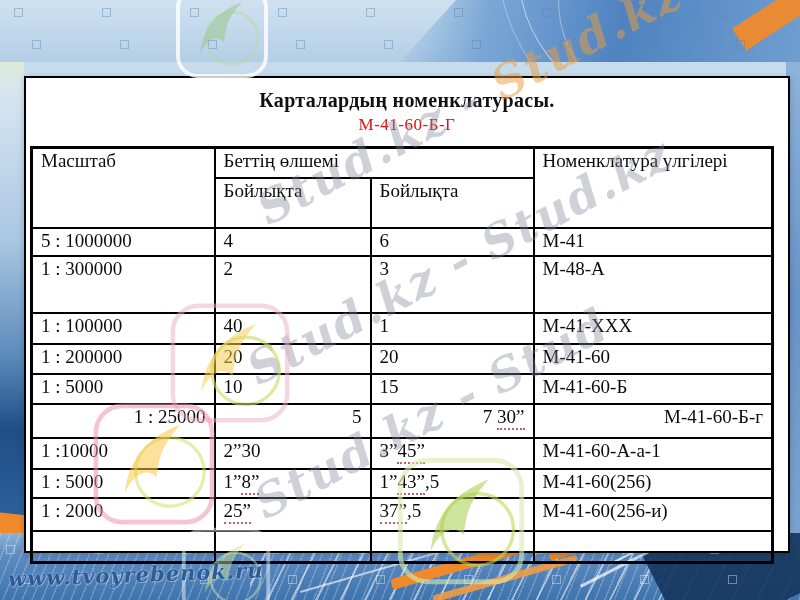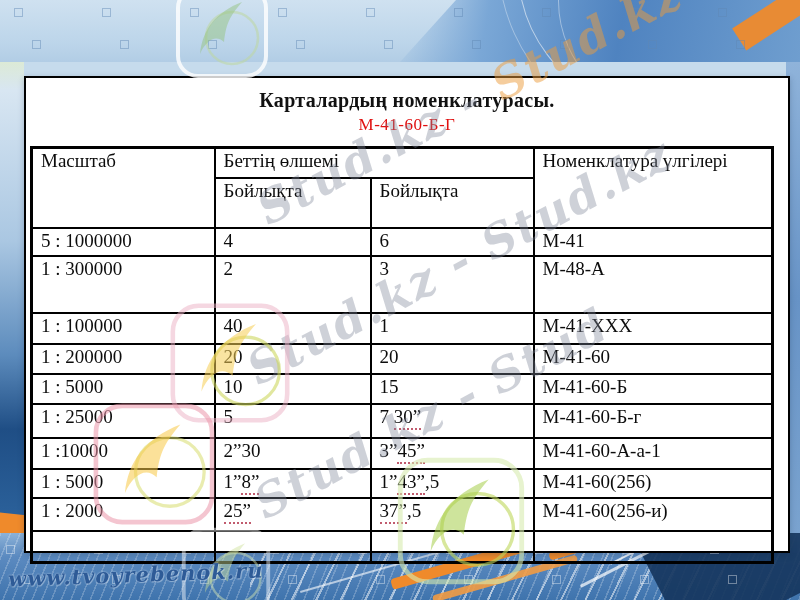--- a/index.html
+++ b/index.html
@@ -64,21 +64,21 @@
   col.c1{width:183px;}col.c2{width:156px;}col.c3{width:163px;}col.c4{width:239px;}
   thead tr.hr1 th{height:26px;}
   thead tr.hr2 th{height:46px;}
   th.size-span{text-align:center;}
   th.sub-lon{border-left:2px dashed #93b3d6;}
   tbody tr:nth-child(1) td{height:24px;}
   tbody tr:nth-child(2) td{height:53px;}
   tbody tr:nth-child(3) td{height:27px;}
   tbody tr:nth-child(4) td{height:26px;}
   tbody tr:nth-child(5) td{height:26px;}
-  tbody tr:nth-child(6) td{height:30px;}
+  tbody tr:nth-child(6) td{height:30px;text-align:right;}
   tbody tr:nth-child(7) td{height:27px;}
   tbody tr:nth-child(8) td{height:25px;}
   tbody tr:nth-child(9) td{height:29px;}
   tbody tr:nth-child(10) td{height:27px;}
   .squiggle{border-bottom:2px dotted #c15b6e;padding-bottom:1px;font-family:Liberation Serif, serif;}
   
   .wm{position:absolute;pointer-events:none;font-style:italic;font-weight:bold;
       font-size:46px;letter-spacing:2px;white-space:nowrap;
       font-family:"DejaVu Serif","Liberation Serif",serif;}
   .wm .g{color:rgba(125,135,152,.38);}

